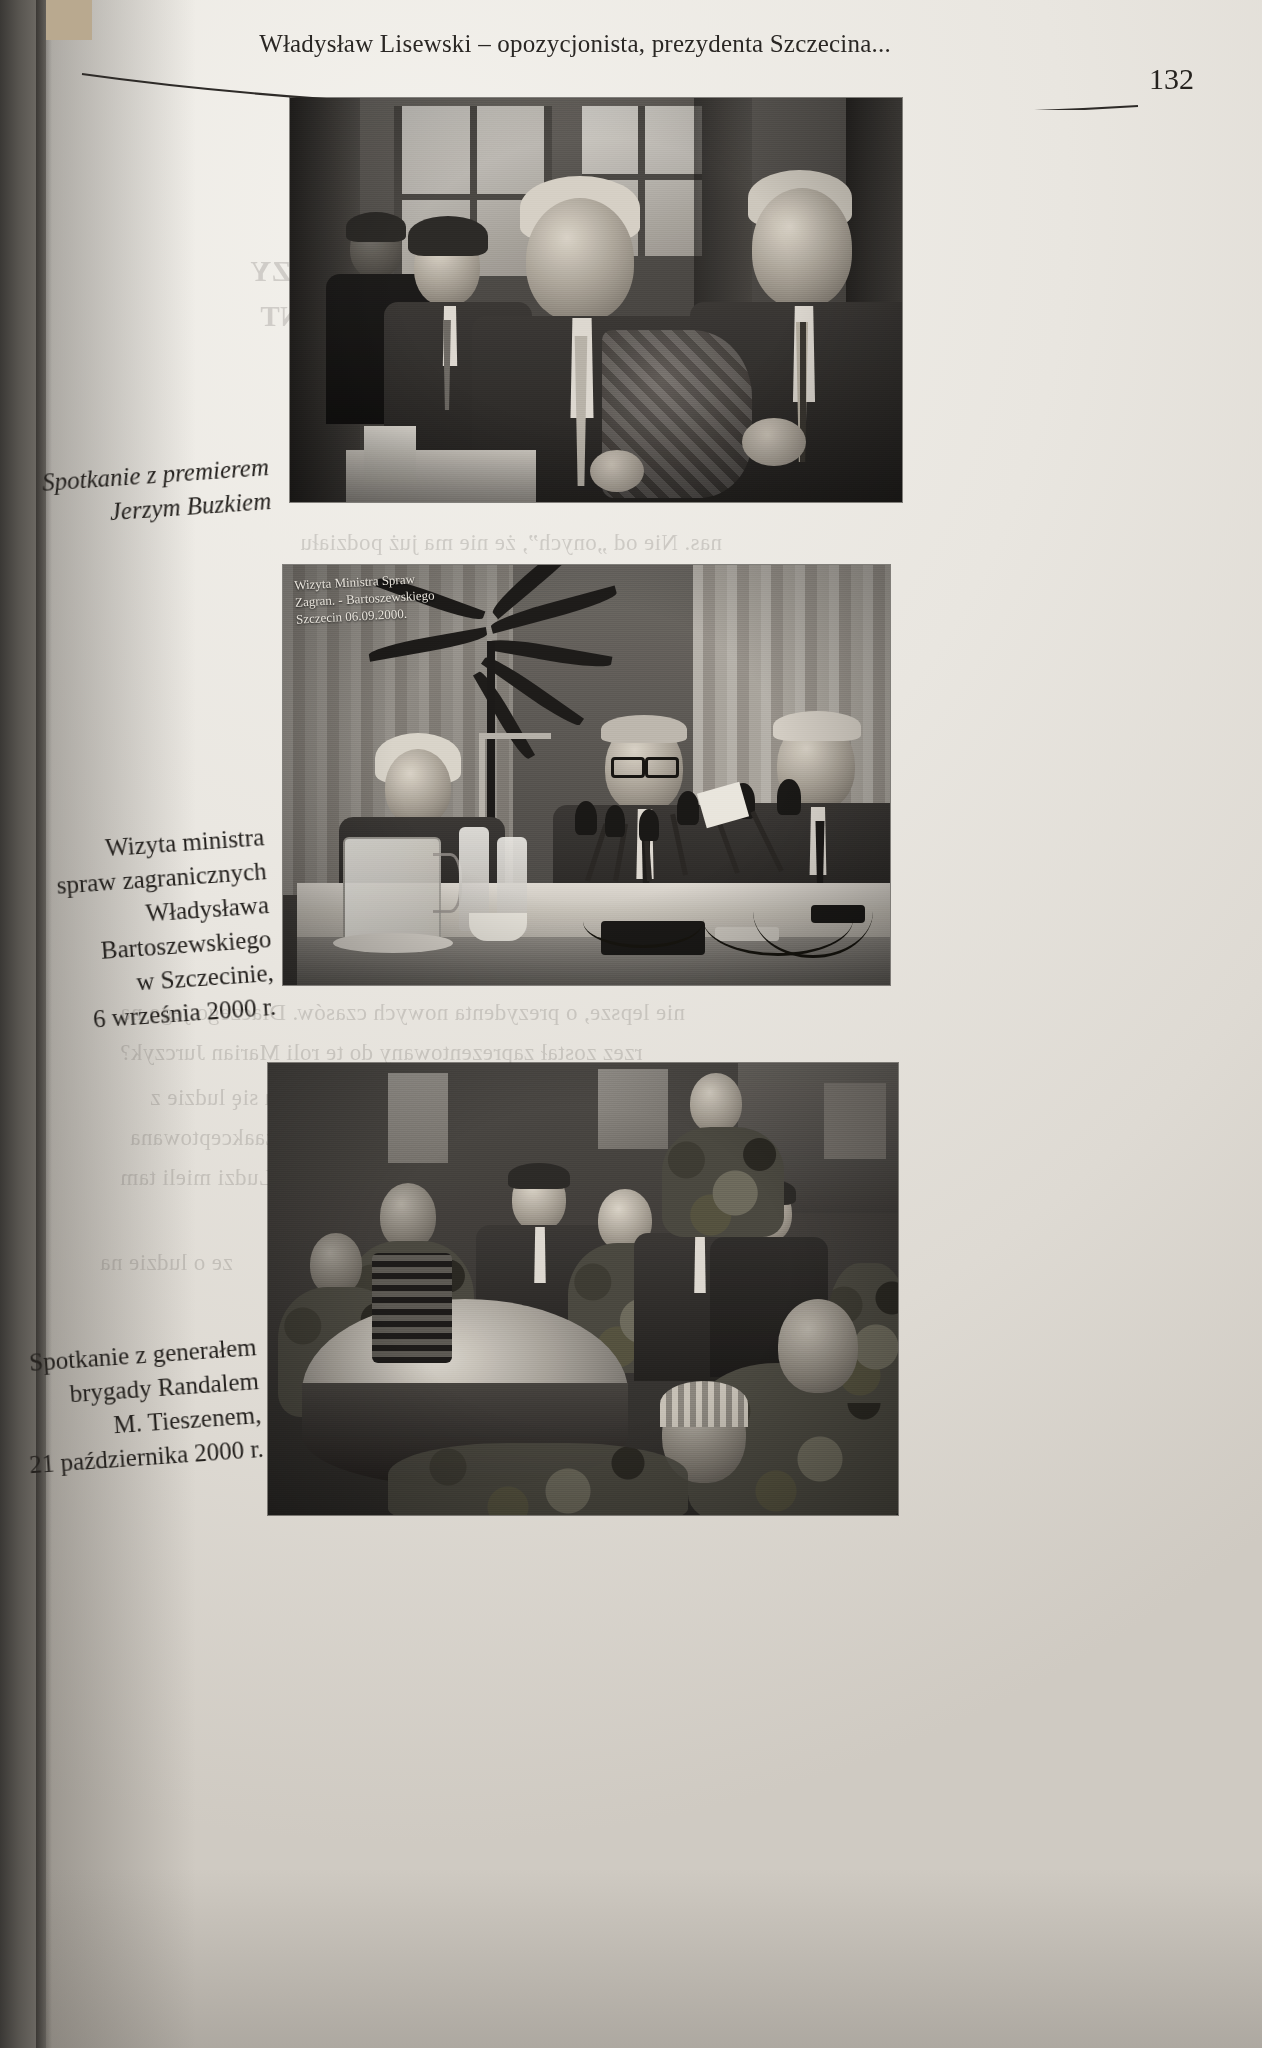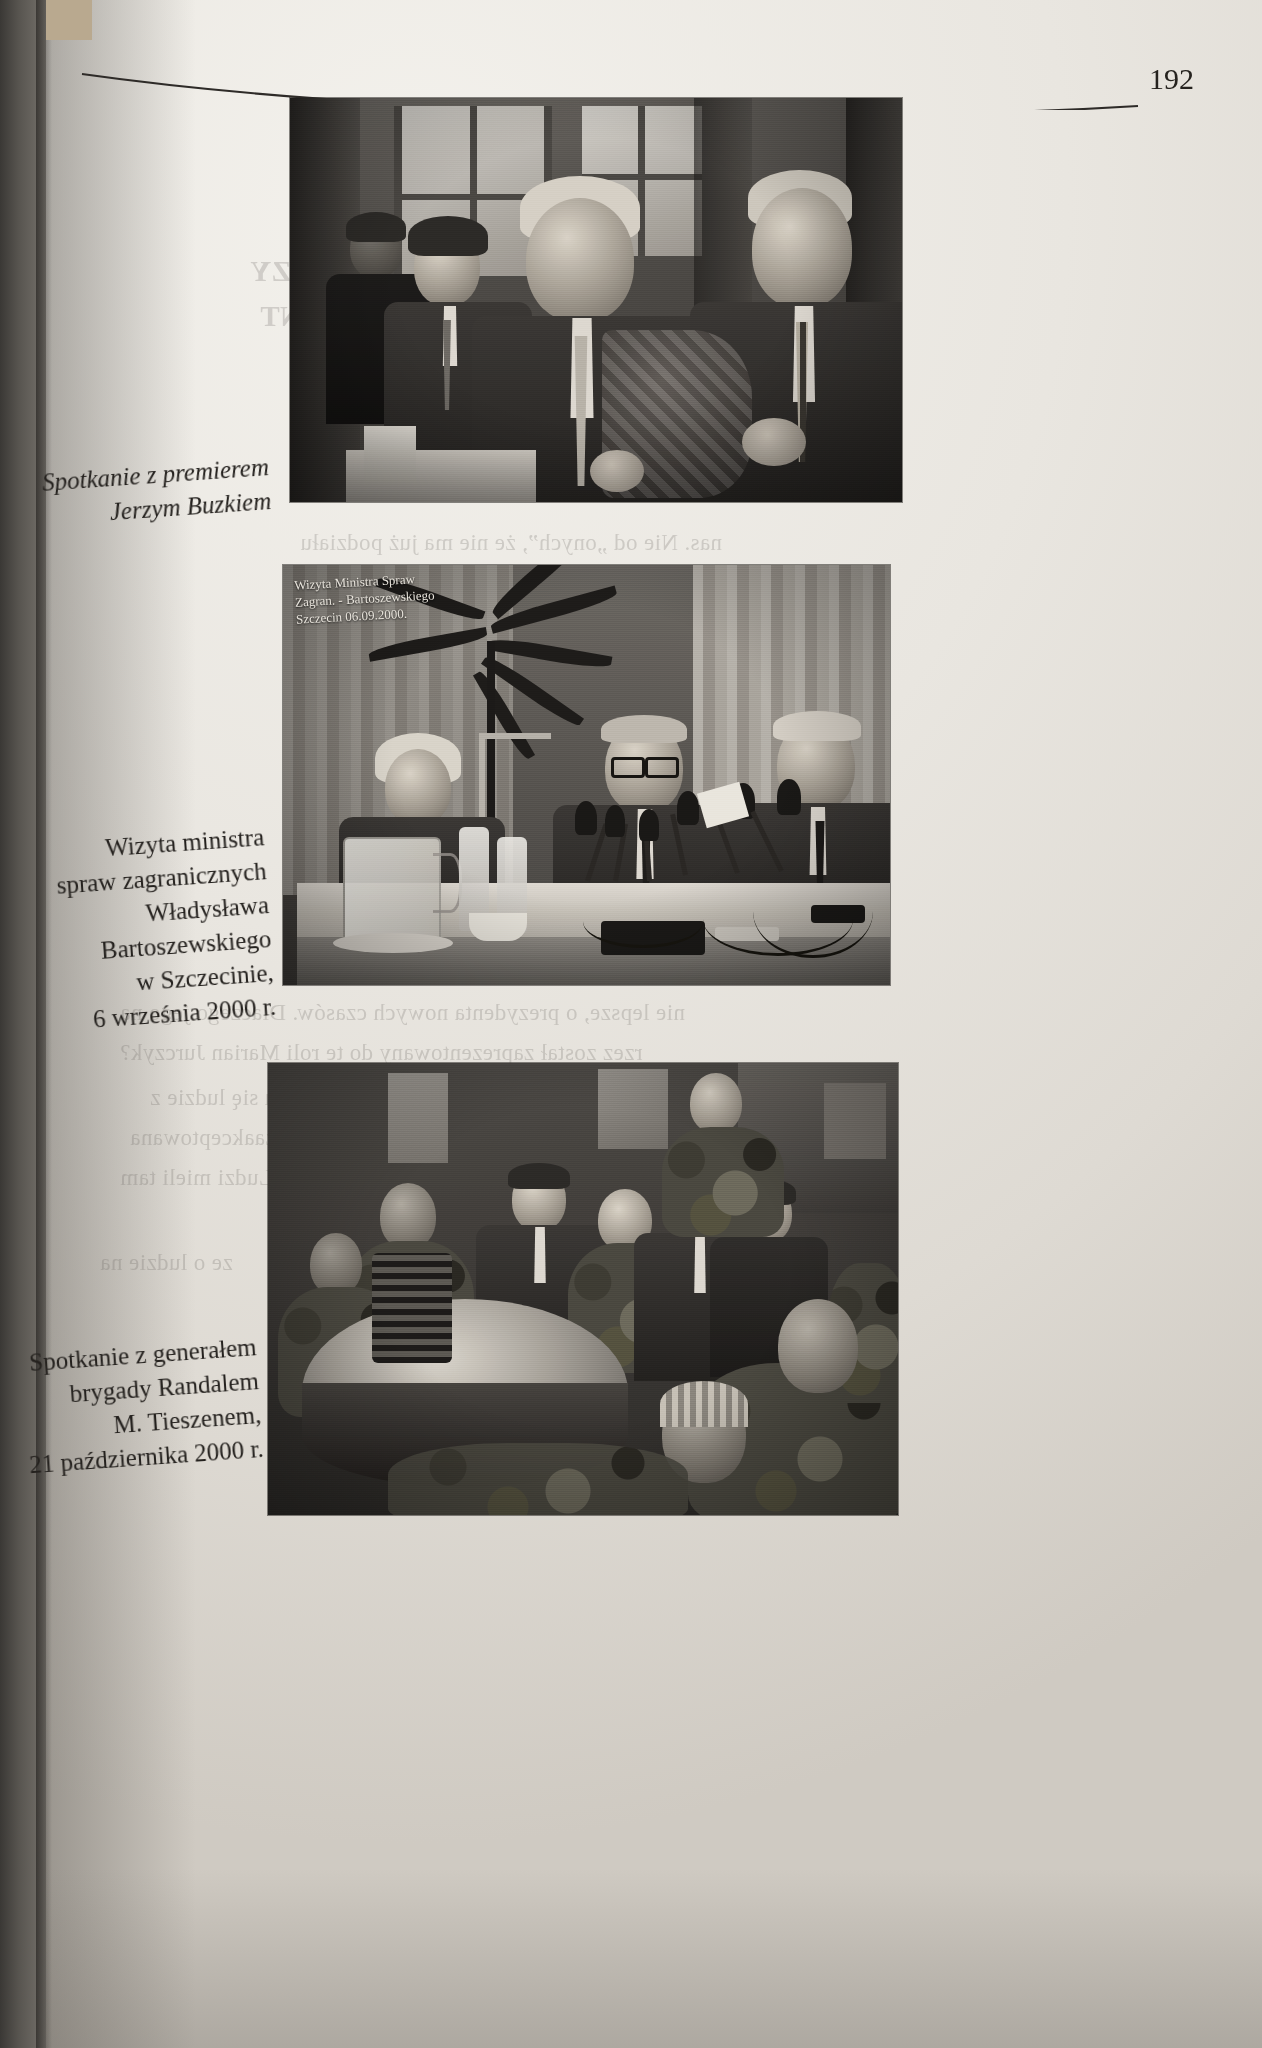--- a/index.html
+++ b/index.html
@@ -323,21 +323,22 @@
   <div class="bleed" style="left:250px; top:255px; font-size:29px; font-weight:bold;">PIERWSZY</div>
   <div class="bleed" style="left:260px; top:300px; font-size:29px; font-weight:bold;">PREZYDENT</div>
   <div class="bleed" style="left:300px; top:530px;">nas. Nie od „onych”, że nie ma już podziału</div>
   <div class="bleed" style="left:120px; top:1000px;">nie lepsze, o prezydenta nowych czasów. Dlaczego jego na</div>
   <div class="bleed" style="left:120px; top:1040px;">rzez został zaprezentowany do te roli Marian Jurczyk?</div>
   <div class="bleed" style="left:150px; top:1085px;">m wydaje, byłoby kto...spokoju się ludzie z</div>
   <div class="bleed" style="left:130px; top:1125px;">rzucza s 500 przez nas zaakceptowana</div>
   <div class="bleed" style="left:120px; top:1165px;">ch ton... Ludzi mieli tam</div>
   <div class="bleed" style="left:100px; top:1250px;">ze o ludzie na</div>
 
-  <div class="page-number">192</div>
+  <div class="running-head">Władysław Lisewski – opozycjonista, prezydenta Szczecina...</div>
+  <div class="page-number">132</div>
   <svg class="head-rule" viewBox="0 0 1060 40" preserveAspectRatio="none">
     <path d="M2,4 C300,46 760,54 1058,36" fill="none" stroke="#2e2b28" stroke-width="2.2"></path>
   </svg>
 
   <div class="figure">
     <div class="photo" id="photo1">
       <div class="p1-bg"></div>
 
       <div class="p1-window" style="left:108px; top:8px; width:150px; height:170px;"></div>
       <div class="p1-window" style="left:292px; top:8px; width:120px; height:150px;"></div>

